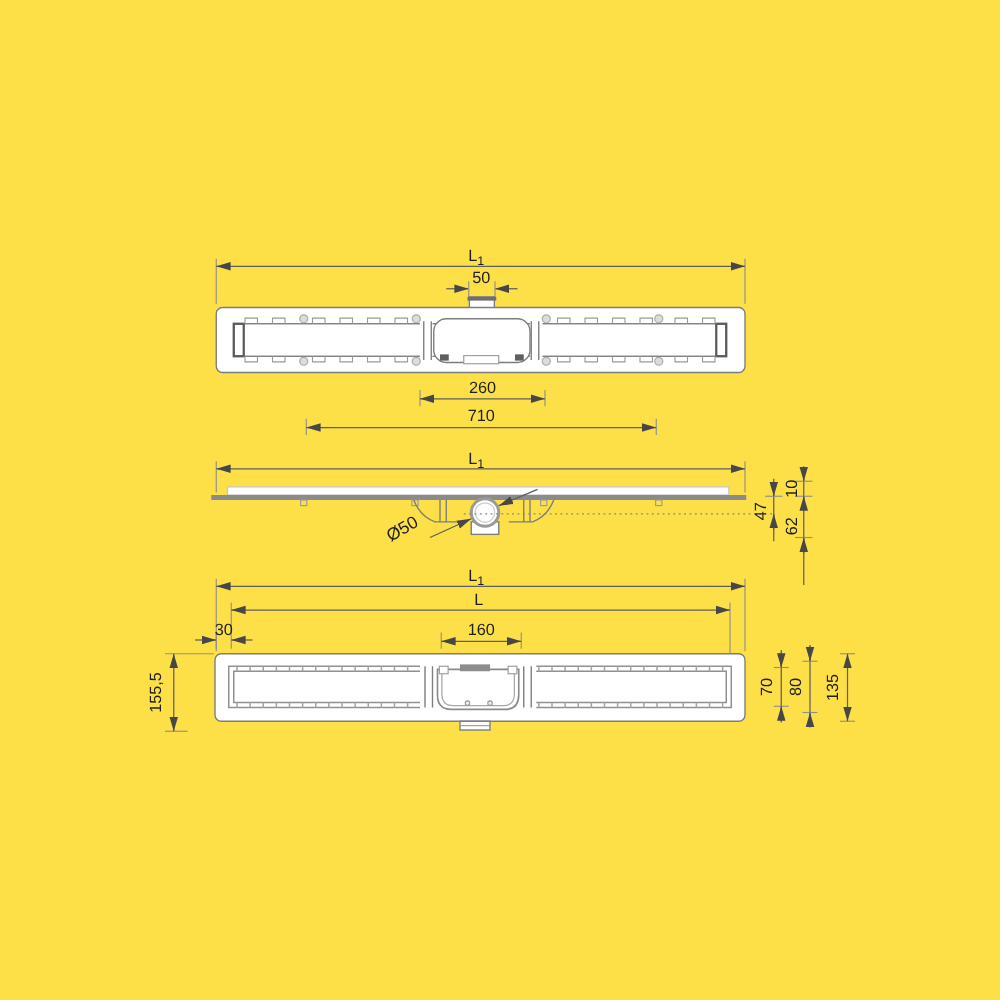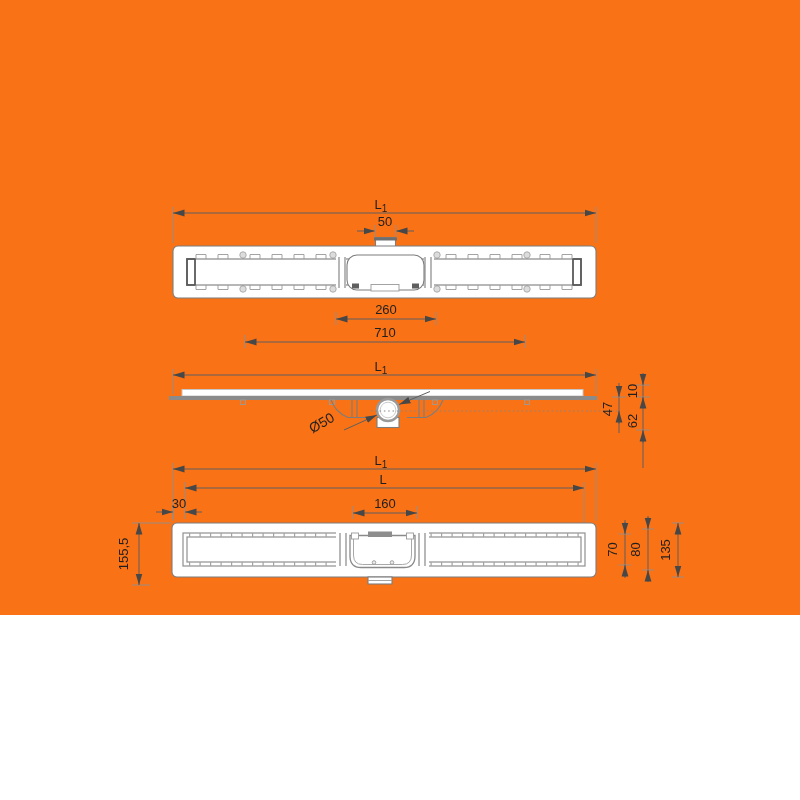--- a/index.html
+++ b/index.html
@@ -1,16 +1,16 @@
 <!DOCTYPE html>
 <html><head>
 <meta charset="utf-8">
 <style>
   html,body{margin:0;padding:0;background:#ffffff;}
-  .sheet{width:800px;height:615px;background:#f97316;position:relative;overflow:hidden;}
+  .sheet{width:800px;height:800px;background:#fde047;position:relative;overflow:hidden;}
   svg{display:block;}
   text, tspan{font-family:"Liberation Sans", sans-serif;fill:#1f1f1f;}
   .t13{font-size:13px;}
   .t14{font-size:14px;}
   .ln{stroke:#7d7d7d;stroke-width:1.1;fill:none;}
   .lnThin{stroke:#9a9a9a;stroke-width:0.9;fill:none;}
   .lnLight{stroke:#c6c6c6;stroke-width:1;fill:none;}
   .dim{stroke:#5f5f5f;stroke-width:1;fill:none;}
   .ext{stroke:#8f8f8f;stroke-width:0.9;fill:none;}
   .fillw{fill:#ffffff;}

